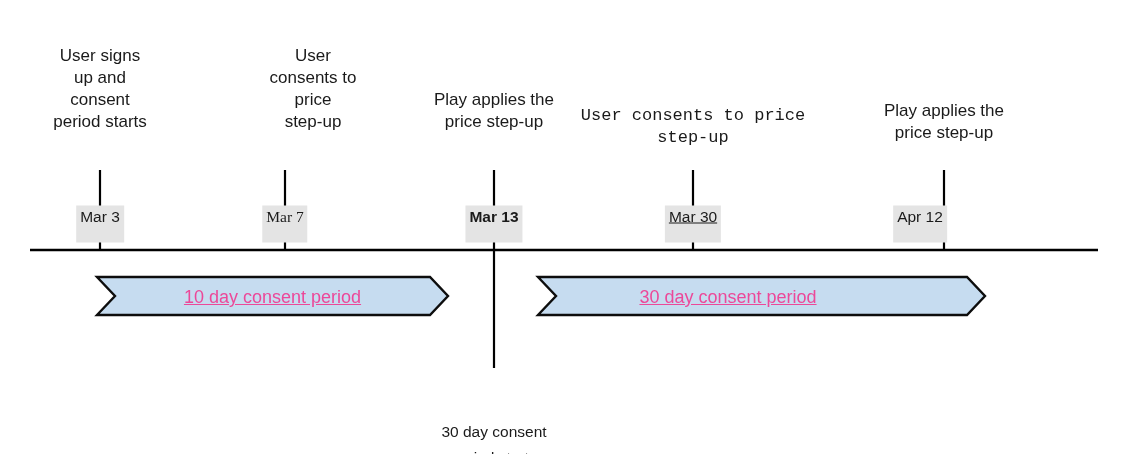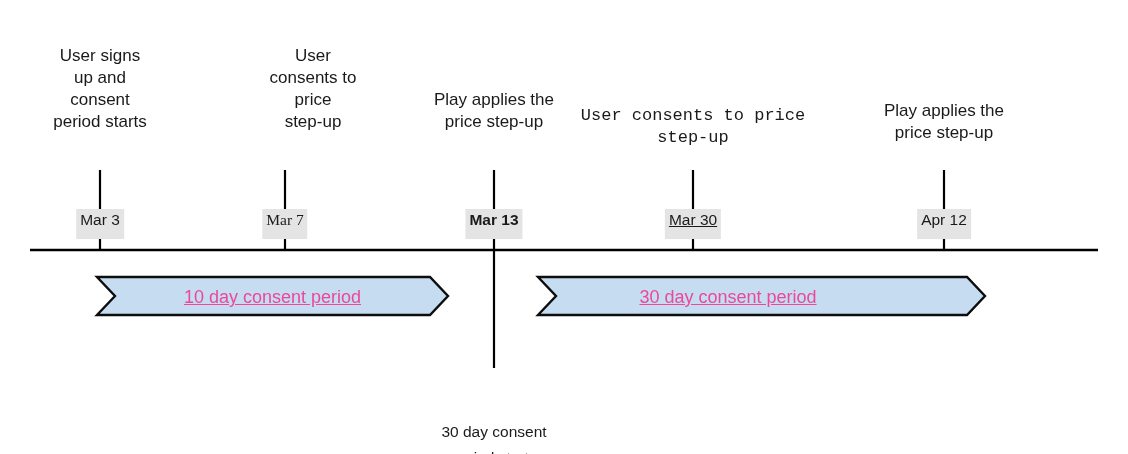--- a/index.html
+++ b/index.html
@@ -50,21 +50,21 @@
     white-space: pre-line;
     transform: translateX(-50%);
   }
   .date-chip {
     position: absolute;
     transform: translate(-50%, -50%);
     background: #e4e4e4;
     color: #1a1a1a;
     font-size: 15.5px;
     line-height: 20px;
-    padding: 1px 4px 9px 4px;
+    padding: 1px 4px 16px 4px;
     white-space: nowrap;
   }
   .bar-caption {
     position: absolute;
     transform: translate(-50%, -50%);
     font-size: 18px;
     line-height: 20px;
     color: #ec4899;
     white-space: nowrap;
     text-decoration: underline;
@@ -114,21 +114,21 @@
       <div class="evt-label" style="left: 693px; top: 105px; font-family: Liberation Mono, monospace;">User consents to price
 step-up</div>
       <div class="evt-label" style="left: 944px; top: 100px;">Play applies the
 price step-up</div>
     </div>
   <div id="chip-layer">
       <div class="date-chip" style="left: 100px; top: 224px;">Mar 3</div>
       <div class="date-chip" style="left: 285px; top: 224px; font-family: Liberation Serif, serif;">Mar 7</div>
       <div class="date-chip" style="left: 494px; top: 224px; font-weight: bold;">Mar 13</div>
       <div class="date-chip" style="left: 693px; top: 224px; text-decoration: underline;">Mar 30</div>
-      <div class="date-chip" style="left: 944px; top: 224px;">Apr 12</div>
+      <div class="date-chip" style="left: 920px; top: 224px;">Apr 12</div>
     </div>
   <div id="caption-layer">
       <div class="bar-caption" style="left: 272.5px; top: 297px;">10 day consent period</div>
       <div class="bar-caption" style="left: 728px; top: 297px;">30 day consent period</div>
     </div>
   <div id="note-layer">
       <div class="bottom-note" style="left: 494px; top: 378px;">30 day consent
 period starts</div>
     </div>
 

